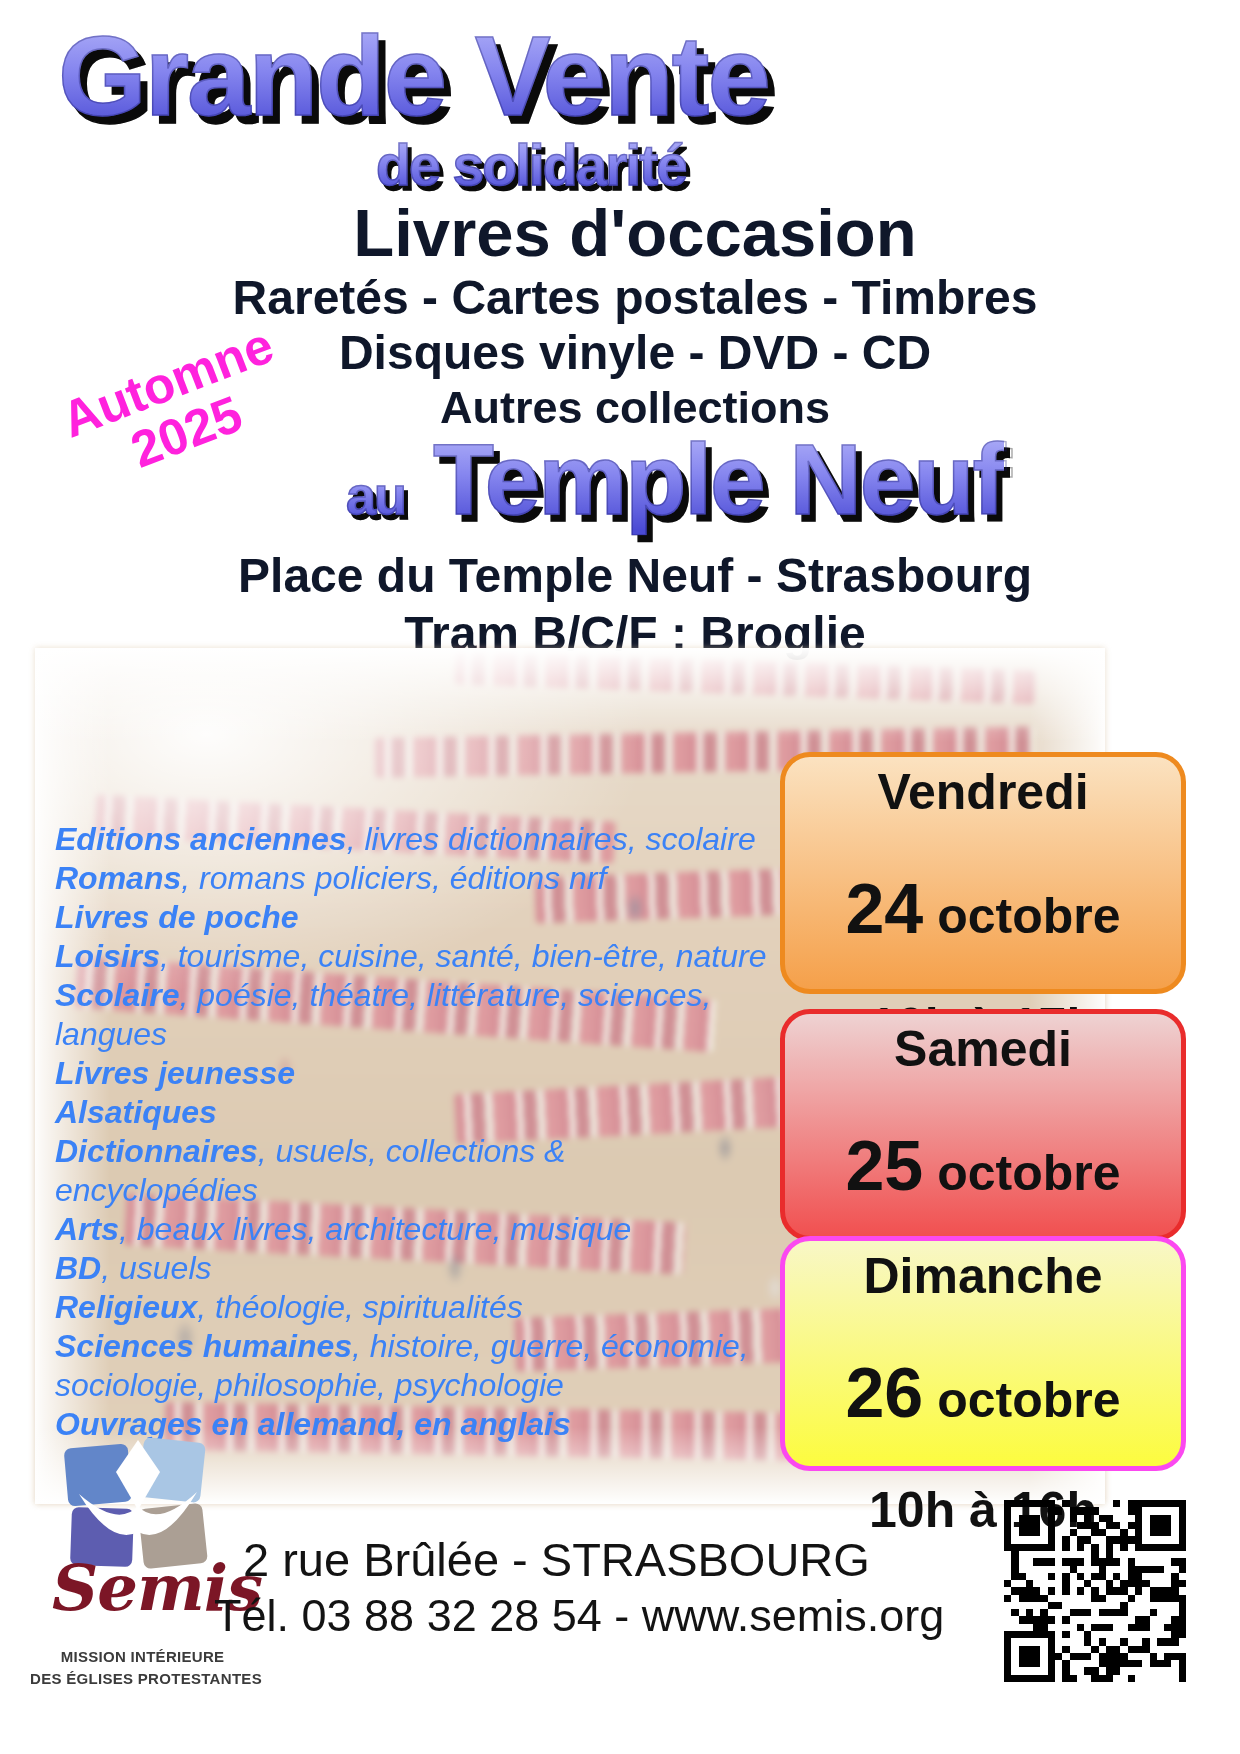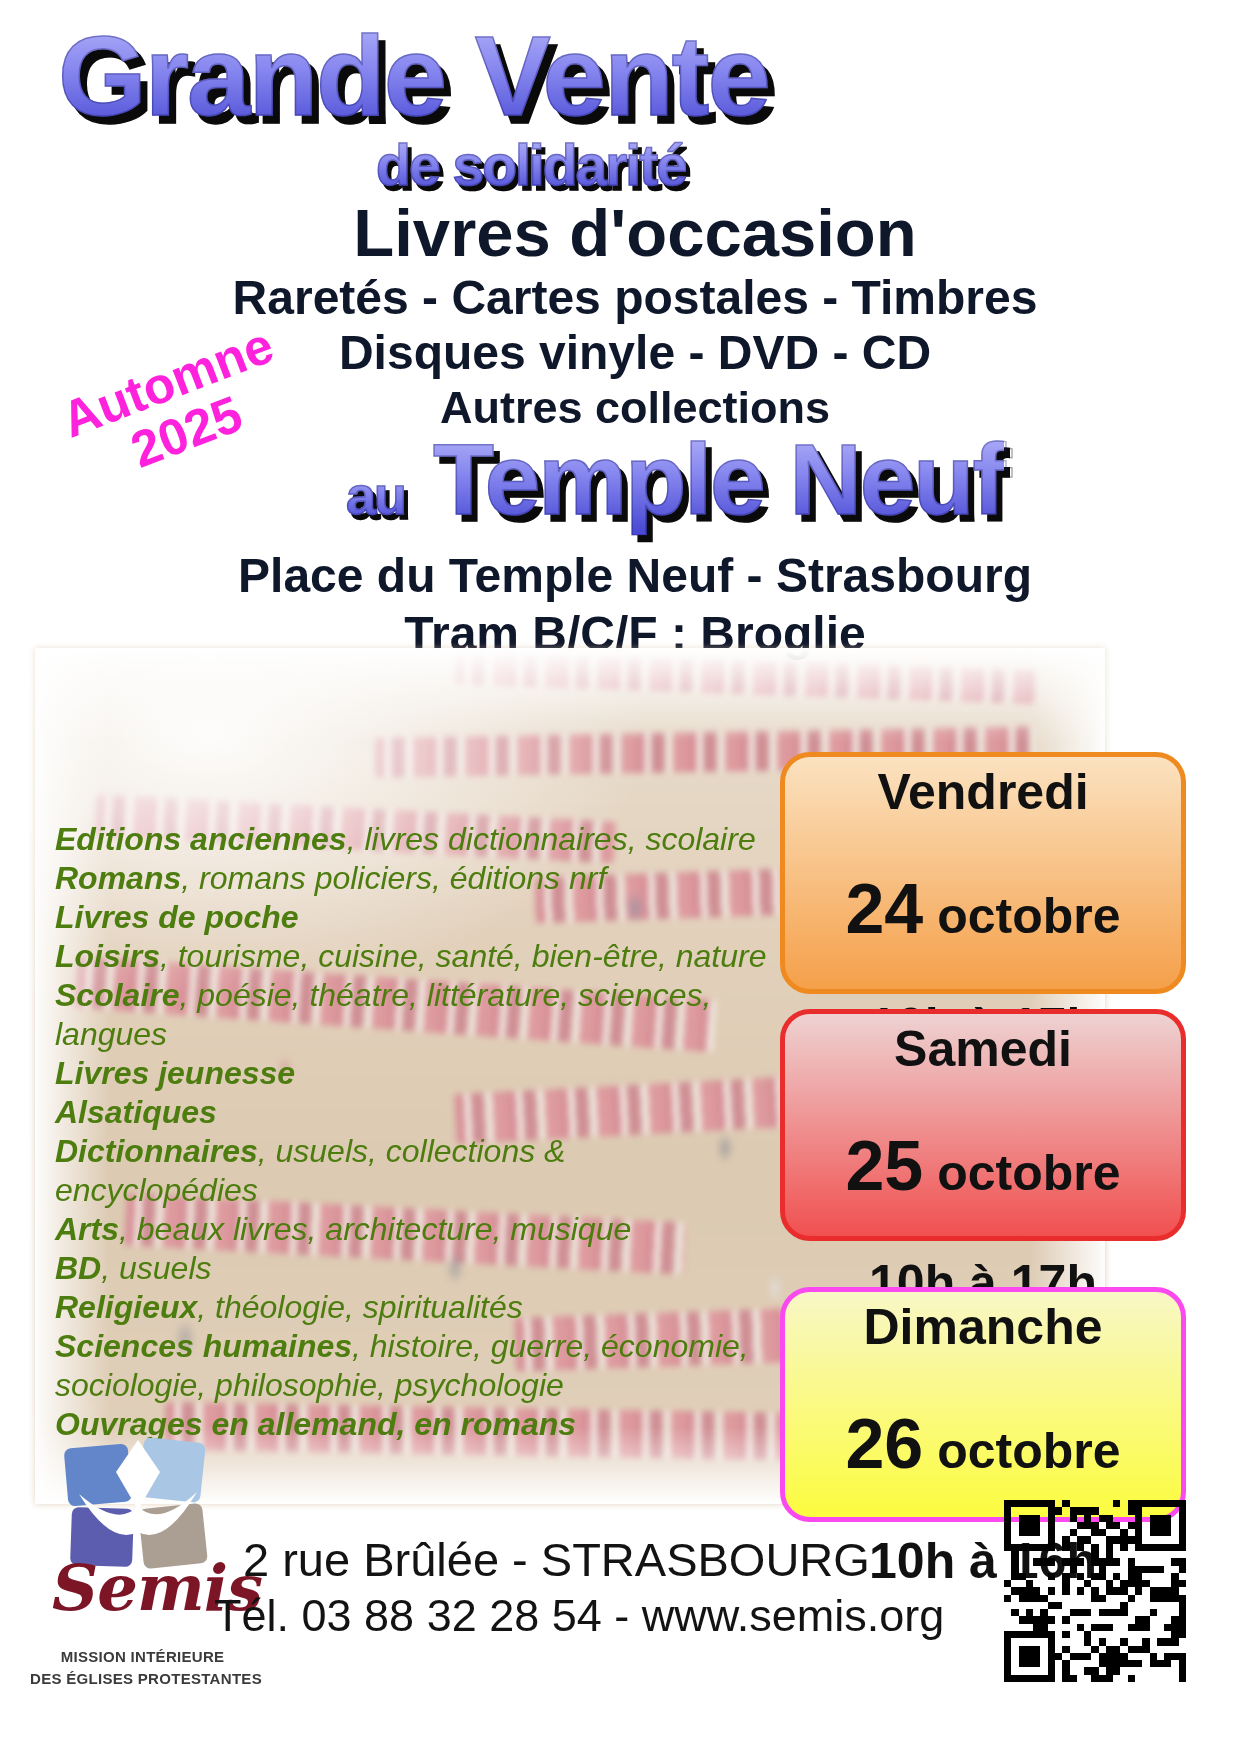--- a/index.html
+++ b/index.html
@@ -72,36 +72,36 @@
   .ph-fade { position:absolute; inset:0; background:
     linear-gradient(180deg,#fff 0%,rgba(255,255,255,0) 11%),
     linear-gradient(0deg,#fff 0%,rgba(255,255,255,0) 9%),
     linear-gradient(90deg,rgba(255,255,255,.95) 0%,rgba(255,255,255,0) 7%),
     linear-gradient(270deg,rgba(255,255,255,.95) 0%,rgba(255,255,255,0) 7%),
     radial-gradient(ellipse 75% 55% at 16% 10%, rgba(255,255,255,.95) 0%, rgba(255,255,255,0) 55%); }
 
   
   .cat-list {
     position:absolute; left:55px; top:820px; width:712px;
-    font-size:32px; line-height:39px; font-style:italic; color:#4d7c0f;
+    font-size:32px; line-height:39px; font-style:italic; color:#3b82f6;
   }
   .cat-list b { font-weight:700; }
 
   
   .cards { position:absolute; left:780px; top:752px; width:406px; height:742px; }
   .card {
     position:absolute; left:0; width:406px; box-sizing:border-box;
     border:5px solid var(--cb); border-radius:30px;
     background:linear-gradient(180deg, var(--c1), var(--c2));
     display:flex; flex-direction:column; align-items:center; justify-content:space-evenly;
     color:#111; font-weight:700; text-align:center; padding:6px 0;gap:48px;
   }
   .card-1 { top:0;     height:242px; }
   .card-2 { top:257px; height:232px; }
-  .card-3 { top:535px; height:235px; }
+  .card-3 { top:484px; height:235px; }
   .card .day   { font-size:50px; }
   .card .num   { font-size:70px; }
   .card .mon   { font-size:50px; margin-left:14px; }
   .card .hours { font-size:50px; }
 
   
   .logo-art { position:absolute; left:62px; top:1438px; width:152px; height:132px; }
   .logo-script {
     position:absolute; left:52px; top:1550px; width:205px; text-align:center;
     font-family:"DejaVu Serif", serif; font-style:italic; font-weight:700;
@@ -164,21 +164,21 @@
     <div><b>Livres de poche</b><span></span></div>
     <div><b>Loisirs</b><span>, tourisme, cuisine, santé, bien-être, nature</span></div>
     <div><b>Scolaire</b><span>, poésie, théatre, littérature, sciences, langues</span></div>
     <div><b>Livres jeunesse</b><span></span></div>
     <div><b>Alsatiques</b><span></span></div>
     <div><b>Dictionnaires</b><span>, usuels, collections &amp; encyclopédies</span></div>
     <div><b>Arts</b><span>, beaux livres, architecture, musique</span></div>
     <div><b>BD</b><span>, usuels</span></div>
     <div><b>Religieux</b><span>, théologie, spiritualités</span></div>
     <div><b>Sciences humaines</b><span>, histoire, guerre, économie, sociologie, philosophie, psychologie</span></div>
-    <div><b>Ouvrages en allemand, en romans</b><span></span></div>
+    <div><b>Ouvrages en allemand, en anglais</b><span></span></div>
   </div>
 
   <div class="cards">
     <div class="card card-1" style="--c1: #fbe2c0; --c2: #f5a04a; --cb: #ee8a1f;">
       <div class="day">Vendredi</div>
       <div class="date">
         <span class="num">24</span><span class="mon">octobre</span>
       </div>
       <div class="hours">10h à 17h</div>
     </div>

